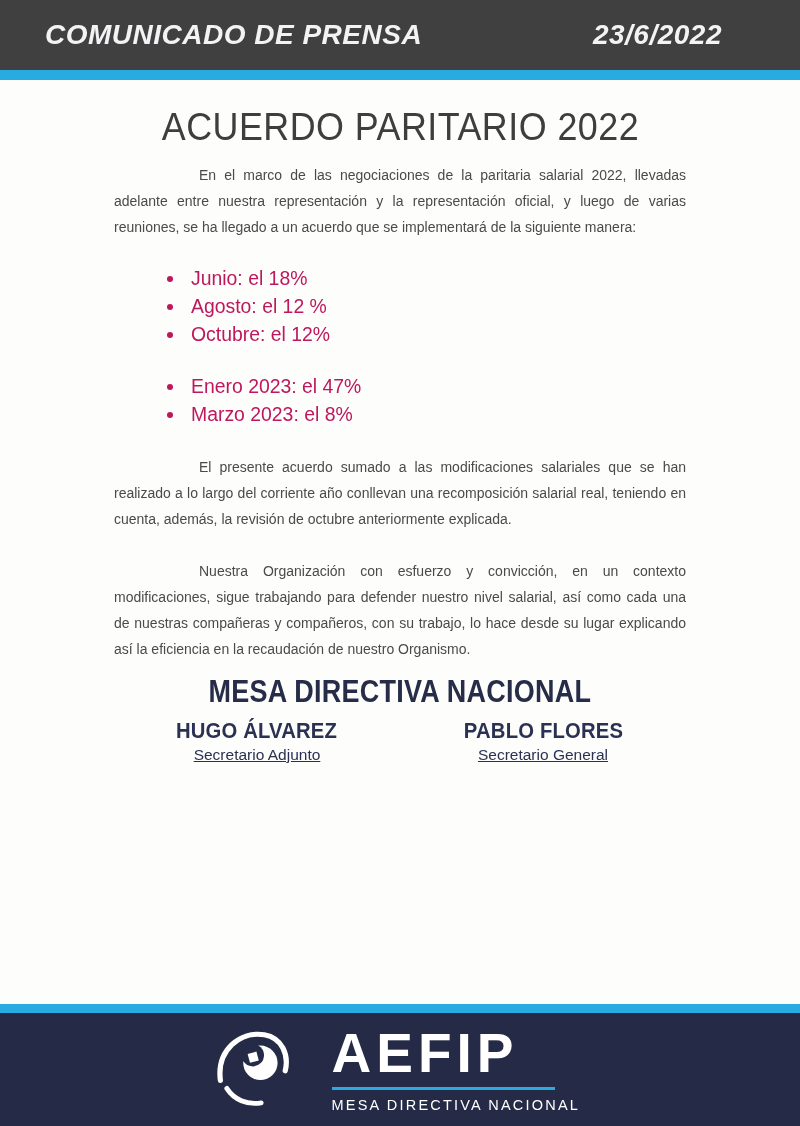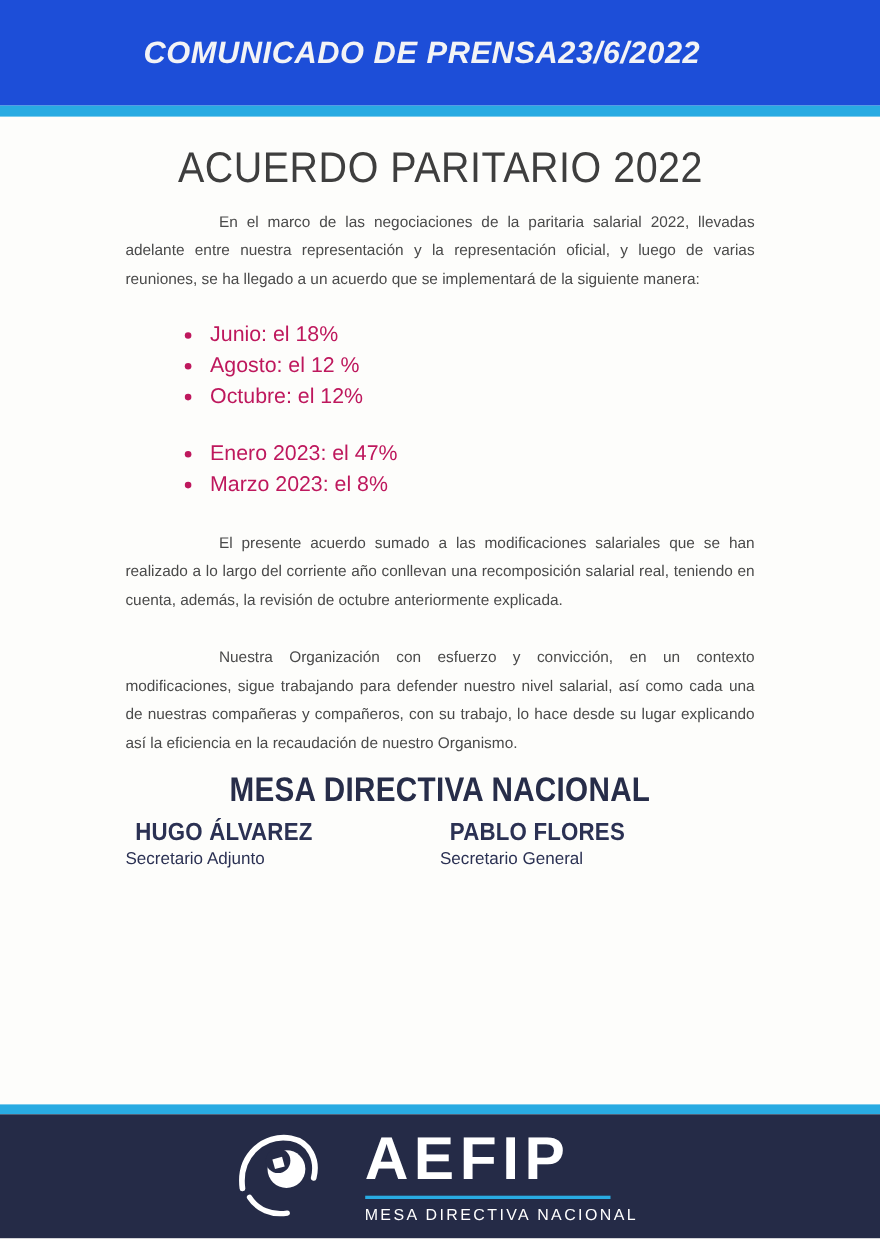--- a/index.html
+++ b/index.html
@@ -9,22 +9,22 @@
   .page {
     width: 800px; height: 1126px;
     margin: 0 auto;
     background: #fdfdfb;
     display: flex; flex-direction: column;
     overflow: hidden;
   }
 
   
   .topbar {
-    height: 96px; background: #1d4ed8;
-    display: flex; align-items: center; justify-content: center;
+    height: 70px; background: #404040;
+    display: flex; align-items: center; justify-content: space-between;
     padding: 0 78px 0 45px;
     flex: 0 0 auto;
   }
   .topbar-title, .topbar-date {
     color: #f3f3f5; font-style: italic; font-weight: 700;
     font-size: 28px; letter-spacing: 0.5px; white-space: nowrap;
   }
   .stripe-top { height: 10px; background: #29abe2; flex: 0 0 auto; }
   .stripe-bottom { height: 9px; background: #29abe2; flex: 0 0 auto; }
 
@@ -58,26 +58,26 @@
   }
 
   
   .mesa-heading {
     margin-top: 12px; text-align: center;
     color: #272d49; font-size: 31px; font-weight: 700; letter-spacing: 0.3px;
   }
   .mesa-heading > span { display: inline-block; transform: scaleX(0.87); transform-origin: center; }
 
   .sig-row { display: flex; margin-top: 8px; }
-  .sig-col { flex: 1 1 50%; }
+  .sig-col { flex: 1 1 50%; text-align: center; }
   .sig-name {
     color: #2b3153; font-size: 22.5px; font-weight: 700; letter-spacing: 0.2px;
   }
   .sig-name > span { display: inline-block; transform: scaleX(0.9); transform-origin: center; }
-  .sig-role { color: #2b3153; font-size: 15.5px; margin-top: 2px; }
+  .sig-role { color: #2b3153; font-size: 15.5px; margin-top: 2px; text-decoration: underline; }
 
   
   .footer {
     height: 113px; background: #252b47; flex: 0 0 auto;
     display: flex; align-items: center; justify-content: center;
   }
   .logo-group { display: flex; align-items: center; transform: translateX(-18px); }
   .logo-mark { width: 96px; height: 86px; margin-right: 26px; flex: 0 0 auto; }
   .logo-textblock { width: 223px; }
   .logo-acronym {

